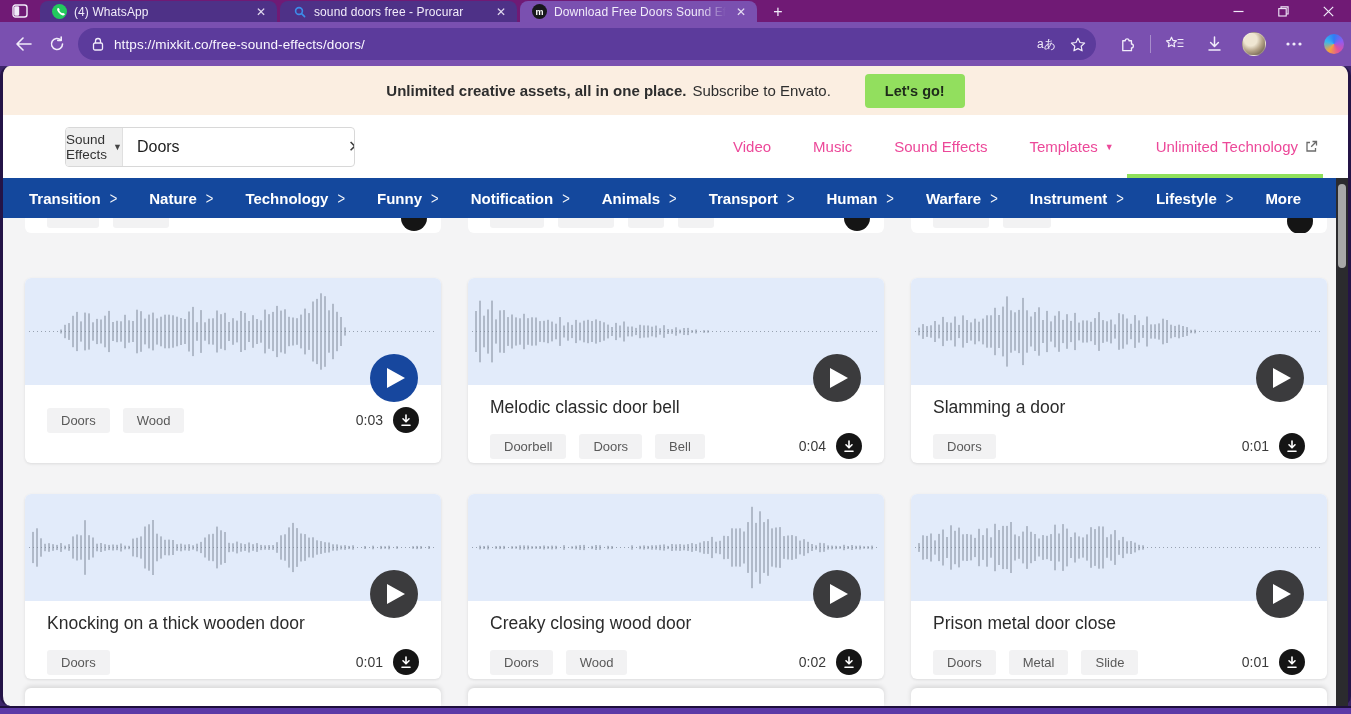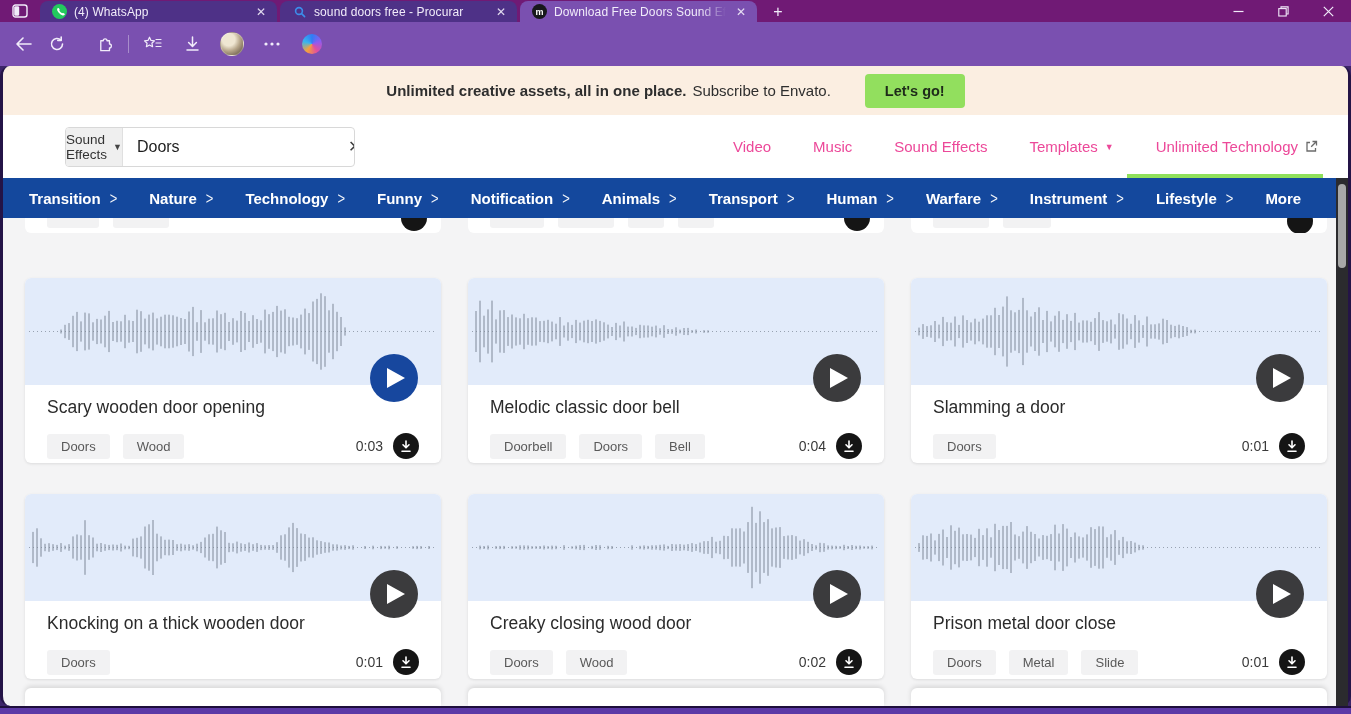--- a/index.html
+++ b/index.html
@@ -178,20 +178,37 @@
           <path d="M8 1L2 7l6 6M2 7h14" fill="none" stroke="#F1ECFA" stroke-width="1.6" stroke-linecap="round" stroke-linejoin="round"></path>
         </svg>
     </div>
     <div class="tb-icon">
       <svg width="16" height="16" viewBox="0 0 16 16">
           <path d="M13.5 8a5.5 5.5 0 1 1-1.6-3.9" fill="none" stroke="#F1ECFA" stroke-width="1.6" stroke-linecap="round"></path>
           <path d="M12.2 1v3.4H8.8" fill="none" stroke="#F1ECFA" stroke-width="1.6" stroke-linecap="round" stroke-linejoin="round"></path>
         </svg>
     </div>
 
+    <div class="url-pill">
+      <span>
+        <svg width="12" height="14" viewBox="0 0 12 14">
+            <rect x="1.5" y="6" width="9" height="7" rx="1.5" fill="none" stroke="#F1ECFA" stroke-width="1.3"></rect>
+            <path d="M3.5 6V4a2.5 2.5 0 0 1 5 0v2" fill="none" stroke="#F1ECFA" stroke-width="1.3"></path>
+          </svg>
+      </span>
+      <span class="url-text">https://mixkit.co/free-sound-effects/doors/</span>
+      <span class="pill-right">
+        <span>aあ</span>
+        <span>
+          <svg width="16" height="15" viewBox="0 0 16 15">
+              <path d="M8 1.3l2 4.2 4.6.6-3.4 3.2.9 4.5L8 11.6l-4.1 2.2.9-4.5L1.4 6.1 6 5.5z" fill="none" stroke="#F1ECFA" stroke-width="1.2" stroke-linejoin="round"></path>
+            </svg>
+        </span>
+      </span>
+    </div>
 
     <div class="tb-right">
       <div class="tb-icon">
         <svg width="17" height="17" viewBox="0 0 18 18">
             <path d="M3 6.5h2.6a2 2 0 1 1 4 0H12.2V10a2 2 0 1 1 0 4v3H3z" transform="translate(1 -1.5)" fill="none" stroke="#F1ECFA" stroke-width="1.4" stroke-linejoin="round"></path>
           </svg>
       </div>
       <div class="tb-sep"></div>
       <div class="tb-icon">
         <svg width="19" height="16" viewBox="0 0 19 16">
@@ -339,21 +356,20 @@
                 <line x1="4" y1="53.5" x2="412" y2="53.5" stroke="#98A2B1" stroke-width="1" stroke-dasharray="1 3"></line>
                 <path d="M36 51.5V55.5M40 46.8V60.2M44 45.1V61.9M48 37.8V69.2M52 33.9V73.1M56 43.4V63.6M60 34.6V72.4M64 35.4V71.6M68 44.3V62.7M72 40.9V66.1M76 41.5V65.5M80 37.7V69.3M84 32.9V74.1M88 44.0V63.0M92 42.8V64.2M96 43.3V63.7M100 36.8V70.2M104 42.3V64.7M108 43.0V64.0M112 31.7V75.3M116 33.2V73.8M120 40.6V66.4M124 36.6V70.4M128 34.6V72.4M132 40.4V66.6M136 38.7V68.3M140 36.7V70.3M144 36.7V70.3M148 37.3V69.7M152 38.7V68.3M156 40.0V67.0M160 41.0V66.0M164 33.5V73.5M168 28.9V78.1M172 44.2V62.8M176 32.1V74.9M180 44.3V62.7M184 40.7V66.3M188 40.3V66.7M192 32.5V74.5M196 36.2V70.8M200 34.8V72.2M204 44.0V63.0M208 40.2V66.8M212 42.6V64.4M216 33.0V74.0M220 34.9V72.1M224 43.0V64.0M228 37.2V69.8M232 41.0V66.0M236 42.3V64.7M240 31.6V75.4M244 36.2V70.8M248 33.9V73.1M252 27.9V79.1M256 32.6V74.4M260 31.3V75.7M264 38.8V68.2M268 39.5V67.5M272 40.2V66.8M276 36.6V70.4M280 30.6V76.4M284 35.1V71.9M288 23.5V83.5M292 20.9V86.1M296 15.3V91.7M300 18.2V88.8M304 32.3V74.7M308 25.8V81.2M312 33.8V73.2M316 39.0V68.0M320 49.4V57.6" stroke="#7E8898" stroke-width="1" fill="none"></path>
               </svg>
             </div>
           <button class="play" style="background: rgb(23, 71, 158);">
             <svg width="18" height="20" viewBox="0 0 18 20">
                 <polygon points="0,0 18,10 0,20" fill="#fff"></polygon>
               </svg>
           </button>
           <div class="card-body">
-            <div class="card-title">Scary wooden door opening</div>
             <div class="meta">
               <div class="tags">
                 <span class="tag">Doors</span>
                 <span class="tag">Wood</span>
               </div>
               <div class="meta-right">
                 <span class="dur">0:03</span>
                 <button class="dl-btn">
                   <svg width="12" height="13" viewBox="0 0 12 13">
                       <path d="M6 1v6.2M3 4.8l3 3 3-3" fill="none" stroke="#fff" stroke-width="1.6" stroke-linecap="round" stroke-linejoin="round"></path>

